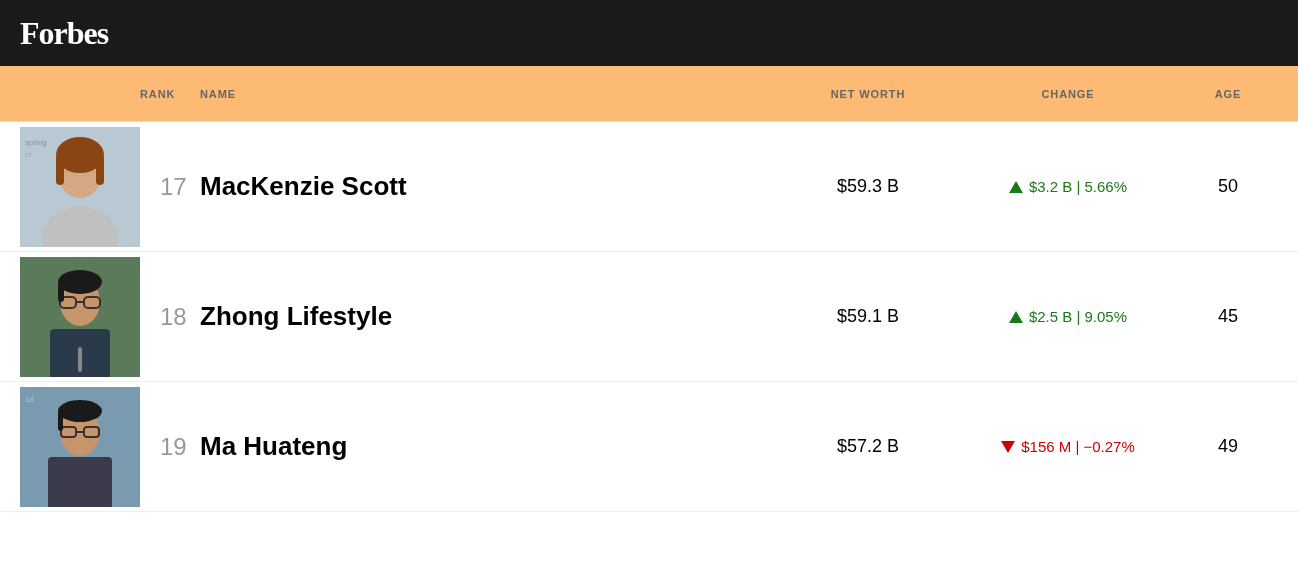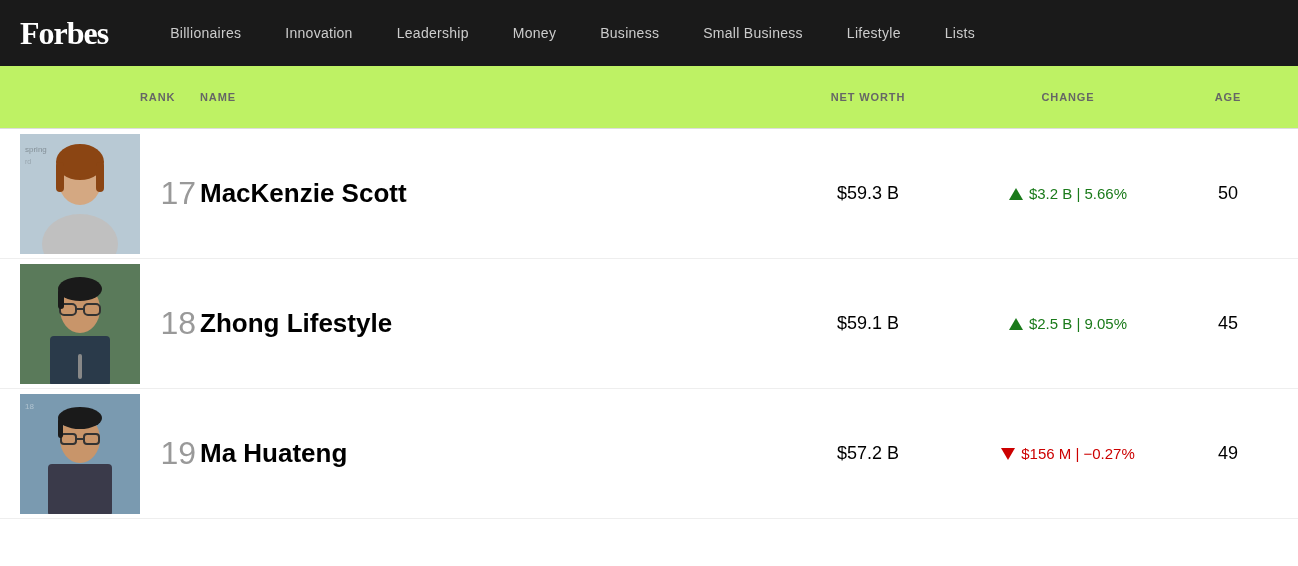--- a/index.html
+++ b/index.html
@@ -5,20 +5,21 @@
     * { margin: 0; padding: 0; box-sizing: border-box; }
     body { font-family: 'Georgia', serif; background: #fff; width: 1298px; }
 
     
     nav {
       background: #1a1a1a;
       display: flex;
       align-items: center;
       padding: 0 20px;
       height: 66px;
+      gap: 10px;
     }
     .logo {
       color: #fff;
       font-size: 32px;
       font-weight: bold;
       font-family: Georgia, serif;
       margin-right: 40px;
       white-space: nowrap;
       letter-spacing: -1px;
     }
@@ -36,23 +37,23 @@
       display: block;
       line-height: 66px;
       letter-spacing: 0.02em;
     }
 
     
     .table-header {
       display: flex;
       align-items: center;
       padding: 0 20px;
-      height: 63px;
+      height: 56px;
       border-bottom: 1px solid #ddd;
-      background: #bef264;
+      background: #fdba74;
     }
     .col-rank {
       width: 180px;
       min-width: 180px;
       font-family: Arial, sans-serif;
       font-size: 11px;
       font-weight: bold;
       color: #666;
       letter-spacing: 0.08em;
       text-transform: uppercase;
@@ -114,26 +115,26 @@
       gap: 20px;
     }
     .avatar {
       width: 120px;
       height: 120px;
       background: #ccc;
       overflow: hidden;
       flex-shrink: 0;
     }
     .rank-number {
-      font-size: 32px;
+      font-size: 24px;
       color: #999;
       font-family: Arial, sans-serif;
       font-weight: 300;
       min-width: 36px;
-      text-align: right;
+      text-align: left;
     }
     .row-name {
       flex: 1;
       font-size: 26px;
       font-weight: bold;
       font-family: Arial, sans-serif;
       color: #000;
     }
     .row-networth {
       width: 180px;
@@ -183,46 +184,20 @@
     
     .avatar-1 { background: #a21caf; }
     .avatar-2 { background: #6a8a6a; }
     .avatar-3 { background: #7a9ab0; }
   </style>
 </head>
 <body>
 
 <nav>
   <div class="logo">Forbes</div>
-  <ul class="nav-items">
-    <li>
-      <a>Billionaires</a>
-    </li>
-    <li>
-      <a>Innovation</a>
-    </li>
-    <li>
-      <a>Leadership</a>
-    </li>
-    <li>
-      <a>Money</a>
-    </li>
-    <li>
-      <a>Business</a>
-    </li>
-    <li>
-      <a>Small Business</a>
-    </li>
-    <li>
-      <a>Lifestyle</a>
-    </li>
-    <li>
-      <a>Lists</a>
-    </li>
-  </ul>
 </nav>
 
 <div class="table-header">
   <div class="col-rank">RANK</div>
   <div class="col-name">NAME</div>
   <div class="col-networth">NET WORTH</div>
   <div class="col-change">CHANGE</div>
   <div class="col-age">AGE</div>
 </div>
 

